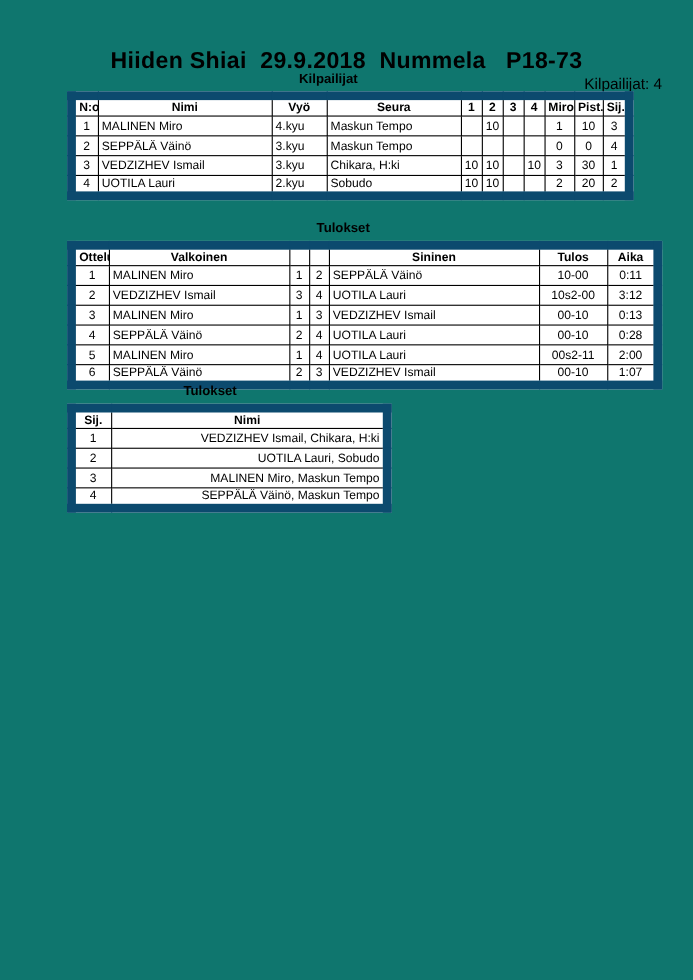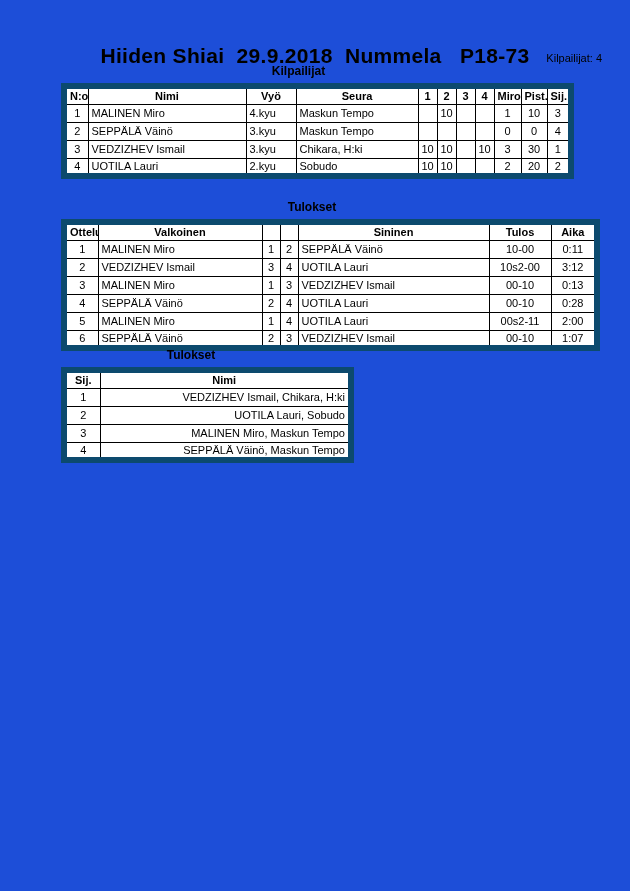--- a/index.html
+++ b/index.html
@@ -1,32 +1,32 @@
 <!DOCTYPE html>
 <html><head>
 <meta charset="utf-8">
 <style>
   * { margin:0; padding:0; box-sizing:border-box; }
   html,body { background:#ffffff; }
   .page {
-    position:relative; width:630px; height:891px; background:#1d4ed8;
+    position:relative; width:630px; height:891px; background:#0f766e;
     font-family:"Liberation Sans", sans-serif; color:#000; overflow:hidden;
   }
   .doc-title {
     position:absolute; top:44px; left:0; width:100%; text-align:center;
     font-size:21px; font-weight:bold; white-space:pre; letter-spacing:0.3px;
   }
   .count-label {
-    position:absolute; top:52px; right:28px; font-size:11px;
+    position:absolute; top:68px; right:28px; font-size:14px;
   }
   .section { position:absolute;padding-left:32px; }
   .sec-heading { text-align:center; font-weight:bold; font-size:12px; }
   table {
     border-collapse:collapse; table-layout:fixed; width:100%;
-    margin-top:5px; border:6px solid #0c4a6e; background:#fff;
+    margin-top:5px; border:8px solid #0c4a6e; background:#fff;
   }
   th, td {
     border:1px solid #000; font-size:11px; padding:1px 3px; height:18px;
     overflow:hidden; white-space:nowrap; vertical-align:middle;
   }
   th { font-weight:bold; text-align:center; }
   
   .t-competitors td:nth-child(1),
   .t-competitors td:nth-child(n+5) { text-align:center; }
   .t-competitors td:nth-child(2),

